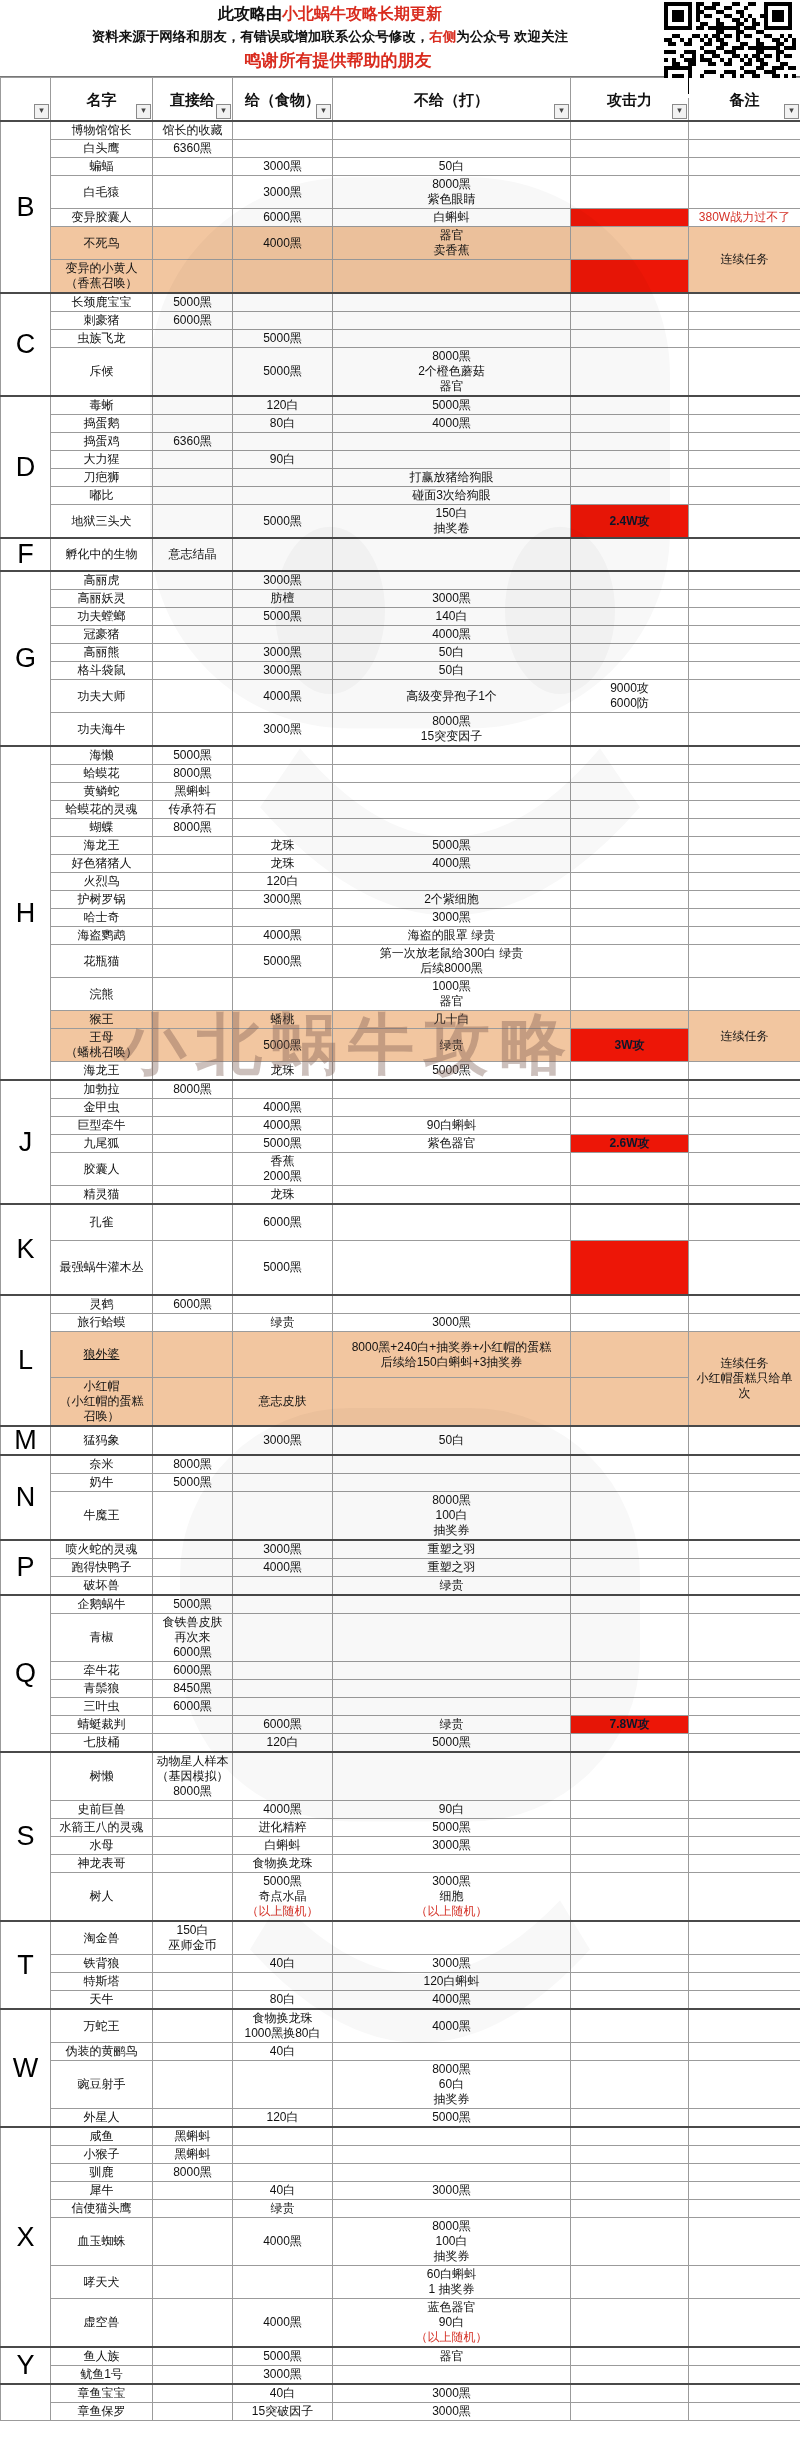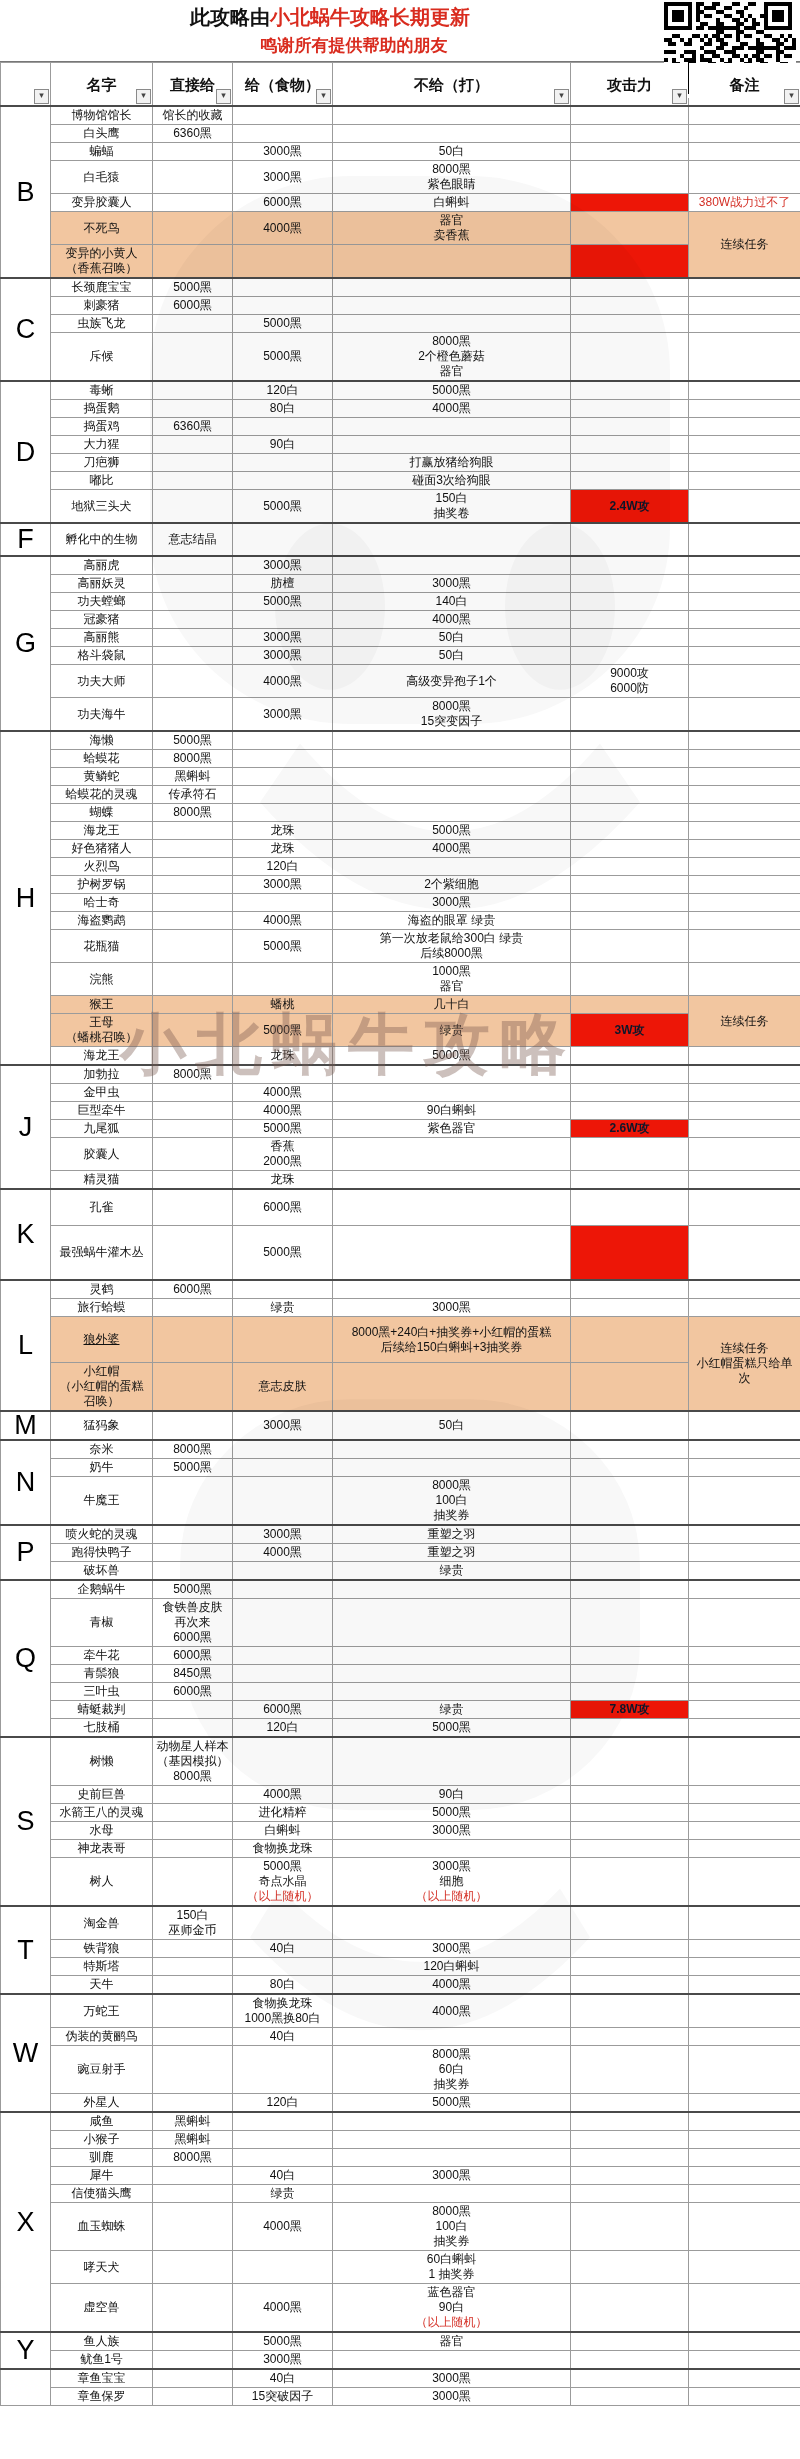--- a/index.html
+++ b/index.html
@@ -4,23 +4,23 @@
 <style>
   html,body{margin:0;padding:0;background:#fff;}
   body{width:800px;font-family:"Liberation Sans","DejaVu Sans",sans-serif;color:#111;}
   .page{position:relative;width:800px;overflow:hidden;background:#fff;}
 
   
   .hdr{position:relative;border-bottom:1px solid #777;}
   .hdr-title{height:42px;line-height:42px;text-align:center;font-size:28px;font-weight:bold;
              letter-spacing:1px;border-bottom:1px solid #777;width:660px;}
   .hdr-sub{width:660px;text-align:center;}
-  .sub1{font-size:20px;font-weight:bold;padding-top:4px;}
+  .sub1{font-size:16px;font-weight:bold;padding-top:4px;}
   .sub2{font-size:13.5px;font-weight:bold;padding-top:3px;}
-  .sub3{font-size:17px;font-weight:bold;padding:3px 8px 4px;margin-left:16px;}
+  .sub3{font-size:17px;font-weight:bold;padding:3px 8px 4px;}
   .red{color:#d92b1e;}
   .qr{position:absolute;top:2px;right:4px;width:132px;height:96px;}
 
   
   table{border-collapse:collapse;table-layout:fixed;width:800px;}
   td,th{border:1px solid #9b9b9b;font-size:12px;line-height:15px;padding:1px 2px;
         text-align:center;vertical-align:middle;overflow:hidden;word-break:break-all;}
   th{font-size:15px;font-weight:bold;height:40px;position:relative;background:#fff;}
   tr.gstart td{border-top:2px solid #4a4a4a;}
   td.letter{font-size:27px;font-weight:500;color:#000;background:#fff;}
@@ -51,20 +51,23 @@
       <rect x="180" y="1430" width="460" height="420" rx="170"></rect>
       <path d="M280 1930 q140 150 280 0 l30 50 q-170 190 -340 0 z"></path>
     </g>
   </svg>
 
   <div class="wm-text">小北蜗牛攻略</div>
 
   <div class="hdr">
     <div class="hdr-sub sub1">
       <span>此攻略由</span><span class="red">小北蜗牛攻略</span><span class="red">长期更新</span>
+    </div>
+    <div class="hdr-sub sub2">
+      <span>资料来源于网络和朋友，有错误或增加联系公众号修改，</span><span class="red">右侧</span><span>为公众号 欢迎关注</span>
     </div>
     <div class="hdr-sub sub3 red">鸣谢所有提供帮助的朋友</div>
     <svg class="qr" id="qr" viewBox="0 0 33 24">
         <rect x="0" y="0" width="33" height="24" fill="#fff"></rect>
         <rect x="8" y="0" width="1" height="1" fill="#000"></rect>
         <rect x="9" y="0" width="1" height="1" fill="#000"></rect>
         <rect x="12" y="0" width="1" height="1" fill="#000"></rect>
         <rect x="13" y="0" width="1" height="1" fill="#000"></rect>
         <rect x="17" y="0" width="1" height="1" fill="#000"></rect>
         <rect x="18" y="0" width="1" height="1" fill="#000"></rect>

